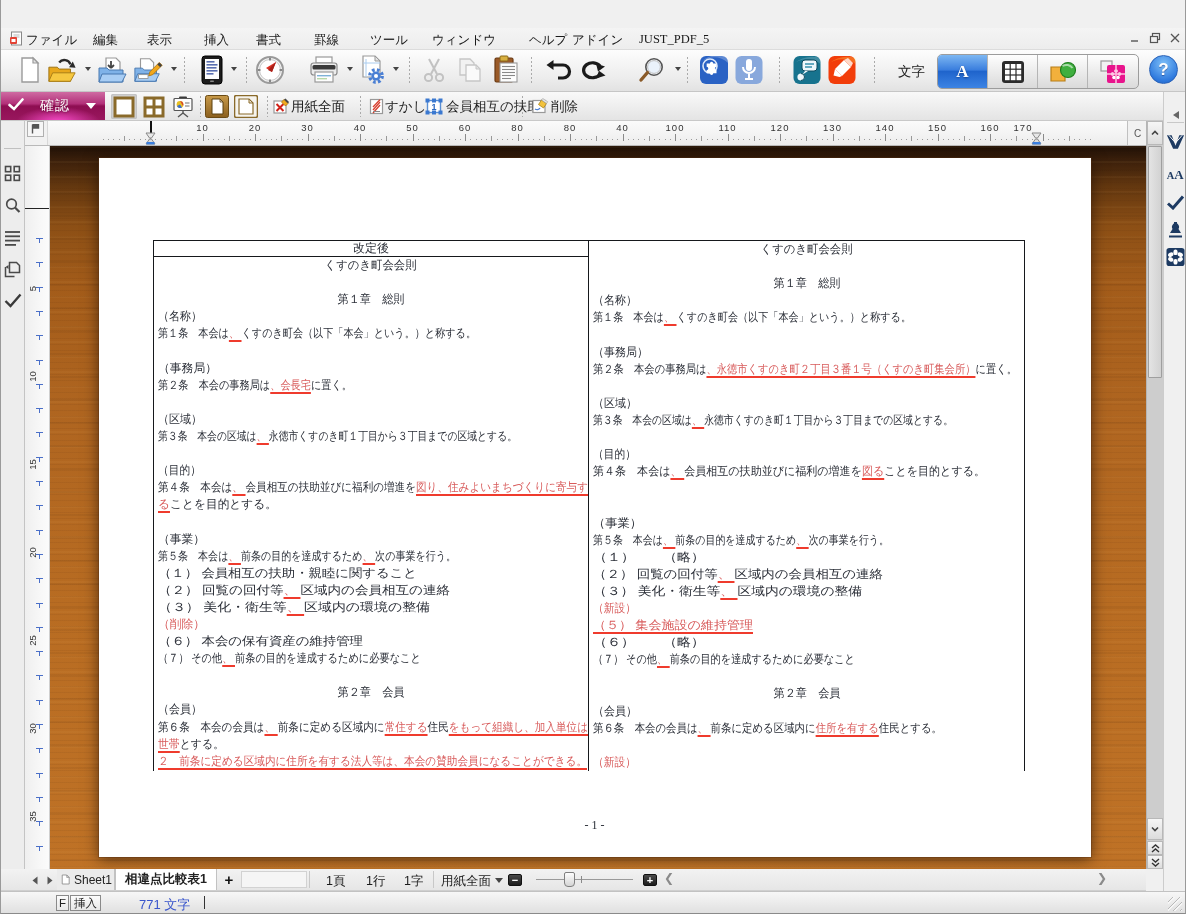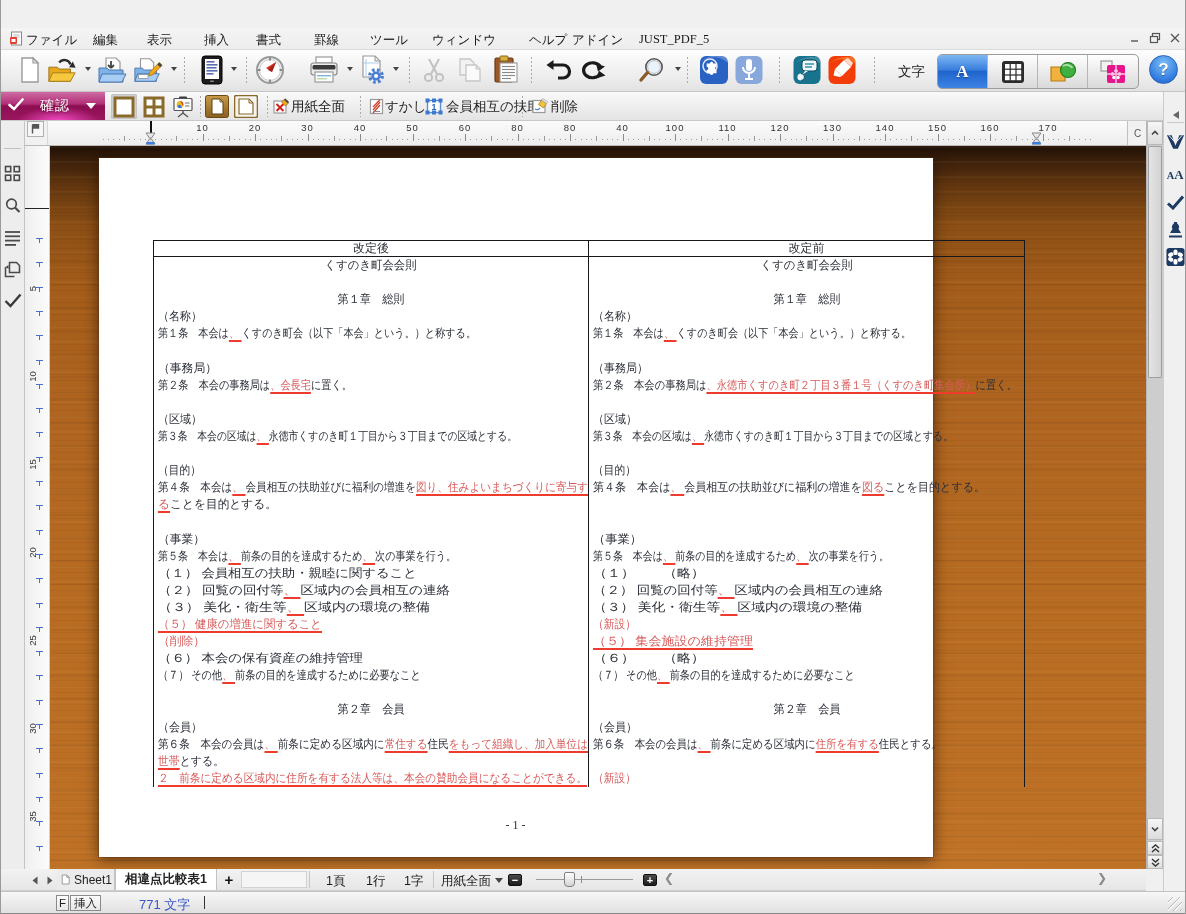--- a/index.html
+++ b/index.html
@@ -75,21 +75,21 @@
   .tmark::after{content:"";position:absolute;left:3px;top:0;width:1px;height:5px;background:#4a6fc8;}
   .vmarginline{position:absolute;left:0;width:25px;height:1px;background:#222;}
 
   .viewport{left:49px;top:146px;width:1096px;height:723px;overflow:hidden;
     background:
       radial-gradient(ellipse 900px 300px at 50% 115%, rgba(255,176,70,.14), rgba(255,176,70,0) 70%),
       repeating-linear-gradient(180deg, rgba(70,32,8,.07) 0 1px, rgba(0,0,0,0) 1px 6px),
       repeating-linear-gradient(180deg, rgba(255,200,120,.05) 0 2px, rgba(0,0,0,0) 2px 15px),
       repeating-linear-gradient(180deg, rgba(40,18,4,.06) 0 2px, rgba(0,0,0,0) 2px 23px),
       linear-gradient(180deg,#1f1006 0,#3a1f0b 14px,#63370f 40px,#8c4f15 80px,#a35c1a 140px,#af6520 260px,#b86c22 460px,#bf7226 723px);}
-  .page{position:absolute;left:48.5px;top:12px;width:834px;height:699px;background:#fff;
+  .page{position:absolute;left:48.5px;top:12px;width:992px;height:699px;background:#fff;
     box-shadow:0 0 0 1px rgba(90,50,20,.35), 0 2px 14px rgba(25,12,4,.65);}
   .doc{position:absolute;left:54.5px;top:82px;width:872px;font-family:"Liberation Serif",serif;color:#2b2f38;font-size:12px;}
   .dtable{border:1.5px solid #16181c;border-bottom:none;display:flex;}
   .dcol{width:50%;box-sizing:border-box;}
   .dcol.first{border-right:1.5px solid #16181c;}
   .dhead{height:15px;line-height:15.5px;text-align:center;border-bottom:1.5px solid #16181c;box-sizing:content-box;}
   .dline{height:17.1px;line-height:17.1px;white-space:nowrap;padding-left:3.5px;overflow:visible;}
   .dline .in{display:inline-block;transform-origin:0 60%;}
   .dline.ctr{text-align:center;padding-left:0;}
   .rn{color:#d85b5b;}
@@ -718,21 +718,21 @@
         <div class="hnum" style="left:469.5px">80</div>
         <div class="hnum" style="left:522px">80</div>
         <div class="hnum" style="left:574.5px">40</div>
         <div class="hnum" style="left:627px">100</div>
         <div class="hnum" style="left:679.5px">110</div>
         <div class="hnum" style="left:732px">120</div>
         <div class="hnum" style="left:784.5px">130</div>
         <div class="hnum" style="left:837px">140</div>
         <div class="hnum" style="left:889.5px">150</div>
         <div class="hnum" style="left:942px">160</div>
-        <div class="hnum" style="left:1000px">170</div>
+        <div class="hnum" style="left:975px">170</div>
         <div class="cursmark" style="left:102px;top:0px"></div>
         <svg style="position:absolute;left:97px;top:11px" width="11" height="13" viewBox="0 0 11 13">
           <path d="M1 1 h9 l-3.5 5 h-2z" fill="#e8e8e8" stroke="#888" stroke-width="1"></path>
           <path d="M1 12 h9 l-3.5 -5 h-2z" fill="#dcdcdc" stroke="#888" stroke-width="1"></path>
           <rect x="1.5" y="10" width="8" height="2.4" fill="#3a7fe0"></rect>
         </svg>
         <svg style="position:absolute;left:983.2px;top:11px" width="11" height="13" viewBox="0 0 11 13">
           <path d="M1 1 h9 l-3.5 5 h-2z" fill="#e8e8e8" stroke="#888" stroke-width="1"></path>
           <path d="M1 12 h9 l-3.5 -5 h-2z" fill="#dcdcdc" stroke="#888" stroke-width="1"></path>
           <rect x="1.5" y="10" width="8" height="2.4" fill="#3a7fe0"></rect>
@@ -831,33 +831,31 @@
               <div class="dline"><span class="in"></span></div>
               <div class="dline"><span class="in" style="transform: scaleX(0.895833);"><span>（目的）</span></span></div>
               <div class="dline"><span class="in" style="transform: scaleX(0.881543);"><span>第４条　本会は</span><span class="rn un">、 </span><span>会員相互の扶助並びに福利の増進を</span><span class="rn un">図り、住みよいまちづくりに寄与す</span></span></div>
               <div class="dline"><span class="in" style="transform: scaleX(0.97566);"><span class="rn un">る</span><span>ことを目的とする。</span></span></div>
               <div class="dline"><span class="in"></span></div>
               <div class="dline"><span class="in" style="transform: scaleX(0.979167);"><span>（事業）</span></span></div>
               <div class="dline"><span class="in" style="transform: scaleX(0.835173);"><span>第５条　本会は</span><span class="rn un">、 </span><span>前条の目的を達成するため</span><span class="rn un">、 </span><span>次の事業を行う。</span></span></div>
               <div class="dline"><span class="in" style="transform: scaleX(1.11308);"><span>（１） 会員相互の扶助・親睦に関すること</span></span></div>
               <div class="dline"><span class="in" style="transform: scaleX(1.12809);"><span>（２） 回覧の回付等</span><span class="rn un">、 </span><span>区域内の会員相互の連絡</span></span></div>
               <div class="dline"><span class="in" style="transform: scaleX(1.15961);"><span>（３） 美化・衛生等</span><span class="rn un">、 </span><span>区域内の環境の整備</span></span></div>
-              <div class="dline"><span class="in" style="transform: scaleX(0.949692);"><span class="rn un">（５） 健康の増進に関すること</span></span></div>
               <div class="dline"><span class="in" style="transform: scaleX(0.979167);"><span class="rn">（削除）</span></span></div>
               <div class="dline"><span class="in" style="transform: scaleX(1.11679);"><span>（６） 本会の保有資産の維持管理</span></span></div>
               <div class="dline"><span class="in" style="transform: scaleX(0.850101);"><span>（７） その他</span><span class="rn un">、 </span><span>前条の目的を達成するために必要なこと</span></span></div>
               <div class="dline"><span class="in"></span></div>
               <div class="dline ctr"><span class="in" style="transform-origin: 50% 60%; transform: scaleX(0.930556);"><span>第２章　会員</span></span></div>
               <div class="dline"><span class="in" style="transform: scaleX(0.916667);"><span>（会員）</span></span></div>
               <div class="dline"><span class="in" style="transform: scaleX(0.88307);"><span>第６条　本会の会員は</span><span class="rn un">、 </span><span>前条に定める区域内に</span><span class="rn un">常住する</span><span>住民</span><span class="rn un">をもって組織し、加入単位は</span></span></div>
               <div class="dline"><span class="in" style="transform: scaleX(0.906049);"><span class="rn un">世帯</span><span>とする。</span></span></div>
               <div class="dline"><span class="in" style="transform: scaleX(0.884422);"><span class="rn un">２　前条に定める区域内に住所を有する法人等は、本会の賛助会員になることができる。</span></span></div>
             </div>
             <div class="dcol">
-              <div class="dhead">改定前</div>
               <div class="dline ctr"><span class="in" style="transform-origin: 50% 60%; transform: scaleX(0.947233);"><span>くすのき町会会則</span></span></div>
               <div class="dline"><span class="in"></span></div>
               <div class="dline ctr"><span class="in" style="transform-origin: 50% 60%; transform: scaleX(0.930556);"><span>第１章　総則</span></span></div>
               <div class="dline"><span class="in" style="transform: scaleX(0.916667);"><span>（名称）</span></span></div>
               <div class="dline"><span class="in" style="transform: scaleX(0.841061);"><span>第１条　本会は</span><span class="rn un">、 </span><span>くすのき町会（以下「本会」という。）と称する。</span></span></div>
               <div class="dline"><span class="in"></span></div>
               <div class="dline"><span class="in" style="transform: scaleX(0.916667);"><span>（事務局）</span></span></div>
               <div class="dline"><span class="in" style="transform: scaleX(0.855917);"><span>第２条　本会の事務局は</span><span class="rn un">、永徳市くすのき町２丁目３番１号（くすのき町集会所）</span><span>に置く。</span></span></div>
               <div class="dline"><span class="in"></span></div>
               <div class="dline"><span class="in" style="transform: scaleX(0.916667);"><span>（区域）</span></span></div>

